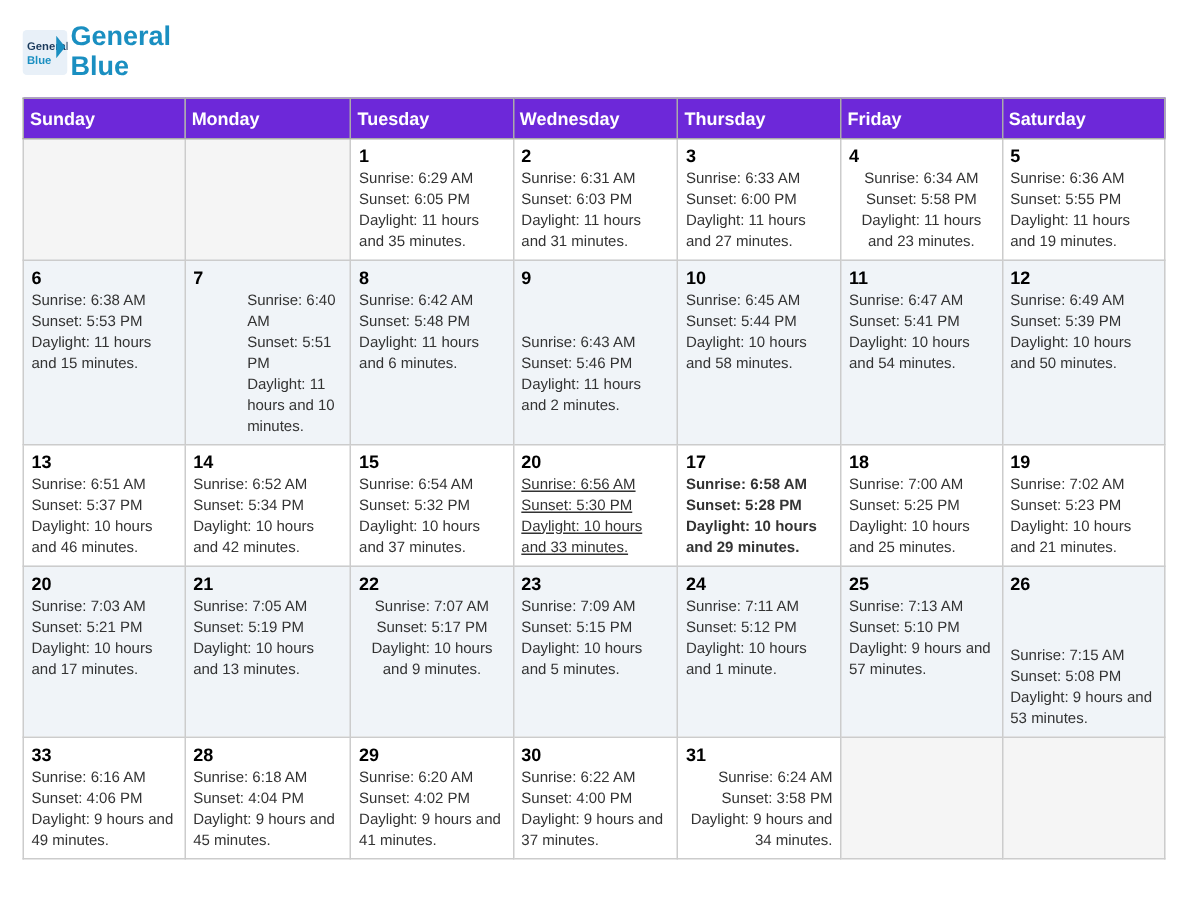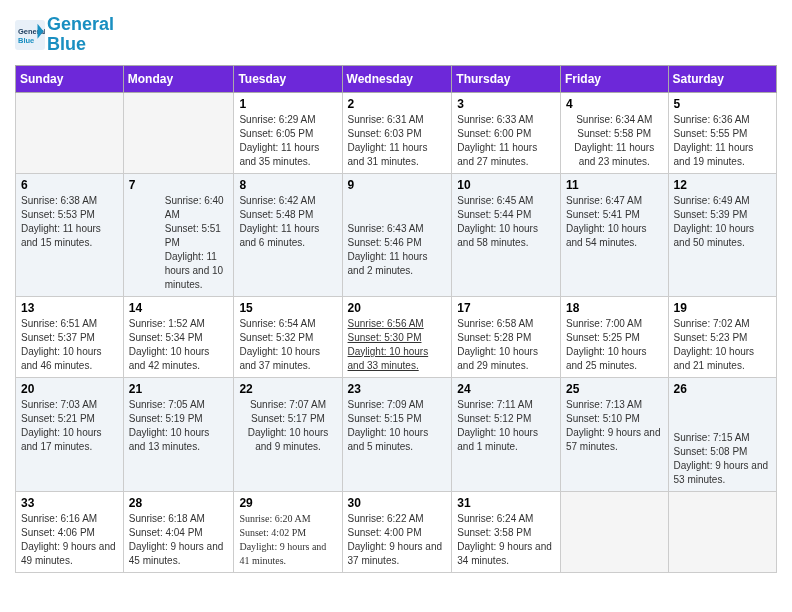--- a/index.html
+++ b/index.html
@@ -200,39 +200,39 @@
       </tr>
       <tr>
         <td>
           <div class="day-number">13</div>
           <div class="day-info" style="white-space: pre-line;">Sunrise: 6:51 AM
 Sunset: 5:37 PM
 Daylight: 10 hours and 46 minutes.</div>
         </td>
         <td>
           <div class="day-number">14</div>
-          <div class="day-info" style="white-space: pre-line;">Sunrise: 1:52 AM
+          <div class="day-info" style="white-space: pre-line;">Sunrise: 6:52 AM
 Sunset: 5:34 PM
 Daylight: 10 hours and 42 minutes.</div>
         </td>
         <td>
           <div class="day-number">15</div>
           <div class="day-info" style="white-space: pre-line;">Sunrise: 6:54 AM
 Sunset: 5:32 PM
 Daylight: 10 hours and 37 minutes.</div>
         </td>
         <td>
           <div class="day-number">20</div>
           <div class="day-info" style="white-space: pre-line; text-decoration: underline;">Sunrise: 6:56 AM
 Sunset: 5:30 PM
 Daylight: 10 hours and 33 minutes.</div>
         </td>
         <td>
           <div class="day-number">17</div>
-          <div class="day-info" style="white-space: pre-line;">Sunrise: 6:58 AM
+          <div class="day-info" style="white-space: pre-line; font-weight: bold;">Sunrise: 6:58 AM
 Sunset: 5:28 PM
 Daylight: 10 hours and 29 minutes.</div>
         </td>
         <td>
           <div class="day-number">18</div>
           <div class="day-info" style="white-space: pre-line;">Sunrise: 7:00 AM
 Sunset: 5:25 PM
 Daylight: 10 hours and 25 minutes.</div>
         </td>
         <td>
@@ -294,33 +294,33 @@
 Daylight: 9 hours and 49 minutes.</div>
         </td>
         <td>
           <div class="day-number">28</div>
           <div class="day-info" style="white-space: pre-line;">Sunrise: 6:18 AM
 Sunset: 4:04 PM
 Daylight: 9 hours and 45 minutes.</div>
         </td>
         <td>
           <div class="day-number">29</div>
-          <div class="day-info" style="white-space: pre-line; font-family: Liberation Serif, serif;">Sunrise: 6:20 AM
+          <div class="day-info" style="white-space: pre-line;">Sunrise: 6:20 AM
 Sunset: 4:02 PM
 Daylight: 9 hours and 41 minutes.</div>
         </td>
         <td>
           <div class="day-number">30</div>
           <div class="day-info" style="white-space: pre-line;">Sunrise: 6:22 AM
 Sunset: 4:00 PM
 Daylight: 9 hours and 37 minutes.</div>
         </td>
         <td>
           <div class="day-number">31</div>
-          <div class="day-info" style="white-space: pre-line;">Sunrise: 6:24 AM
+          <div class="day-info" style="white-space: pre-line; text-align: right;">Sunrise: 6:24 AM
 Sunset: 3:58 PM
 Daylight: 9 hours and 34 minutes.</div>
         </td>
         <td class="empty"></td>
         <td class="empty"></td>
       </tr>
     </tbody>
 </table>
 
 </body></html>

